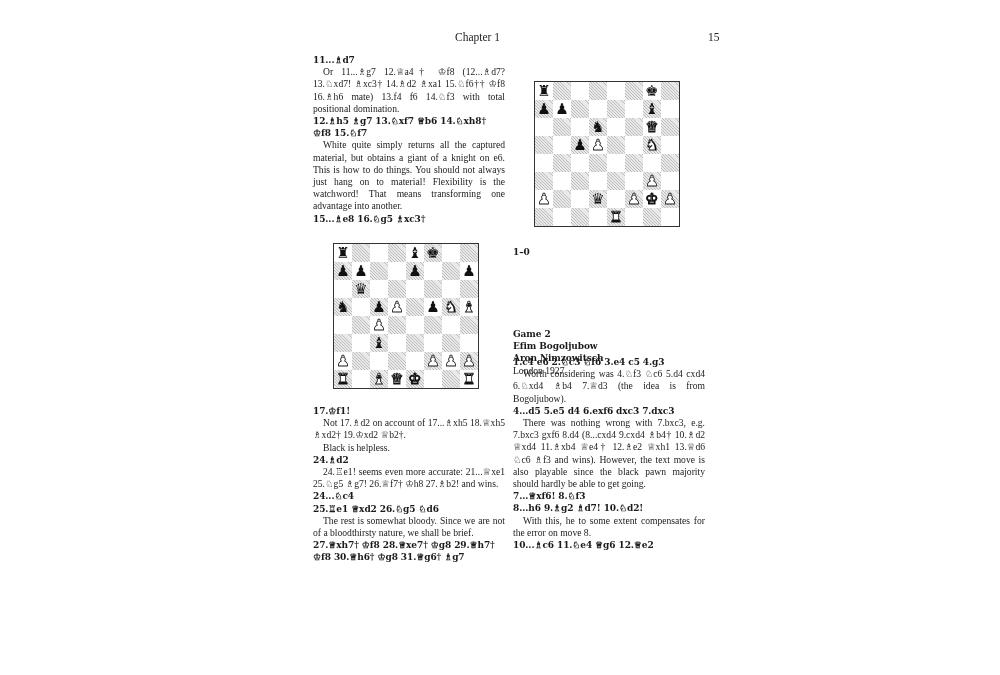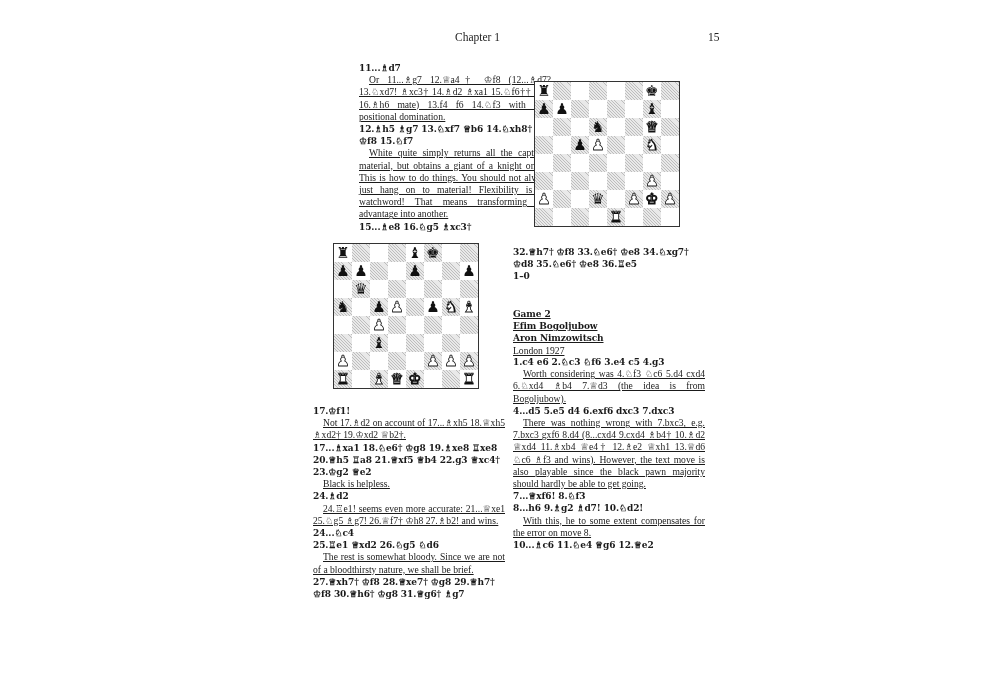--- a/index.html
+++ b/index.html
@@ -4,39 +4,39 @@
 <style>
   html, body { margin:0; padding:0; background:#ffffff; }
   body { width:1000px; height:675px; position:relative; overflow:hidden;
          font-family:"Liberation Serif","DejaVu Serif",serif; color:#1a1a1a; }
   .header-chapter { position:absolute; left:455px; top:31px; font-size:11.5px; color:#222; }
   .header-page { position:absolute; left:689px; top:31px; font-size:11.5px; color:#222;margin-left:19px; }
   .col { position:absolute; width:192px; font-size:9.6px; line-height:12.2px; }
   .col-left { left:313px; }
   .col-right { left:513px; }
   .b { font-weight:bold; font-family:"DejaVu Serif","Liberation Serif",serif; font-size:9px; letter-spacing:-0.1px; }
-  .p { text-align:justify; text-indent:10px; margin:0;text-decoration:underline; }
+  .p { text-align:justify; text-indent:10px; margin:0; }
   .m { margin:0; }
   .board { position:absolute; border:1.5px solid #333; display:grid;
            grid-template-columns:repeat(8,18px); grid-template-rows:repeat(8,18px); }
   .sq { width:18px; height:18px; display:flex; align-items:center; justify-content:center;
         font-family:"DejaVu Sans",sans-serif; font-size:15px; line-height:18px; }
   .light { background:#ffffff; }
   .dark { background-color:#e9e9e9;
           background-image:repeating-linear-gradient(45deg,#bdbdbd 0 0.7px,transparent 0.7px 2.2px); }
   .pc-w { color:#fff; -webkit-text-stroke:0.8px #111; text-shadow:0 0 0 #111; }
   .pc-b { color:#111; }
 </style>
 </head>
 <body>
 
 <div class="header-chapter">Chapter 1</div>
 <div class="header-page">15</div>
 
-<div class="col col-left" style="top:62px;margin-left:46px;" id="lc1">
+<div class="col col-left" style="top:54px;" id="lc1">
     <p class="m b">11...♗d7</p>
     <p class="p">Or 11...♗g7 12.♕a4† ♔f8 (12...♗d7? 13.♘xd7! ♗xc3† 14.♗d2 ♗xa1 15.♘f6†† ♔f8 16.♗h6 mate) 13.f4 f6 14.♘f3 with total positional domination.</p>
     <p class="m b">12.♗h5 ♗g7 13.♘xf7 ♕b6 14.♘xh8† ♔f8 15.♘f7</p>
     <p class="p">White quite simply returns all the captured material, but obtains a giant of a knight on e6. This is how to do things. You should not always just hang on to material! Flexibility is the watchword! That means transforming one advantage into another.</p>
     <p class="m b">15...♗e8 16.♘g5 ♗xc3†</p>
   </div>
 
 <div class="board" style="left:333px; top:243px;" id="board-left">
     <div class="sq light">
       <span class="pc-b">♜</span>
@@ -150,21 +150,20 @@
     <div class="sq light"></div>
     <div class="sq dark"></div>
     <div class="sq light">
       <span class="pc-w">♜</span>
     </div>
   </div>
 
 <div class="col col-left" style="top:405px;" id="lc2">
     <p class="m b">17.♔f1!</p>
     <p class="p">Not 17.♗d2 on account of 17...♗xh5 18.♕xh5 ♗xd2† 19.♔xd2 ♕b2†.</p>
-    <p class="m b">17...♗xa1 18.♘e6† ♔g8 19.♗xe8 ♖xe8 20.♕h5 ♖a8 21.♕xf5 ♕b4 22.g3 ♕xc4† 23.♔g2 ♕e2</p>
     <p class="p">Black is helpless.</p>
     <p class="m b">24.♗d2</p>
     <p class="p">24.♖e1! seems even more accurate: 21...♕xe1 25.♘g5 ♗g7! 26.♕f7† ♔h8 27.♗b2! and wins.</p>
     <p class="m b">24...♘c4</p>
     <p class="m b">25.♖e1 ♕xd2 26.♘g5 ♘d6</p>
     <p class="p">The rest is somewhat bloody. Since we are not of a bloodthirsty nature, we shall be brief.</p>
     <p class="m b">27.♕xh7† ♔f8 28.♕xe7† ♔g8 29.♕h7† ♔f8 30.♕h6† ♔g8 31.♕g6† ♗g7</p>
   </div>
 
 <div class="board" style="left:534px; top:81px;" id="board-right">
@@ -262,25 +261,24 @@
     <div class="sq light"></div>
     <div class="sq dark">
       <span class="pc-w">♜</span>
     </div>
     <div class="sq light"></div>
     <div class="sq dark"></div>
     <div class="sq light"></div>
   </div>
 
 <div class="col col-right" style="top:246px;" id="rc1">
-    <p class="m b">32.♕h7† ♔f8 33.♘e6† ♔e8 34.♘xg7† ♔d8 35.♘e6† ♔e8 36.♖e5</p>
     <p class="m b">1–0</p>
   </div>
 
-<div class="col col-right" style="top:308px;text-decoration:underline;">
+<div class="col col-right" style="top:328px;">
   <p class="m b">Game 2</p>
   <p class="m b">Efim Bogoljubow</p>
   <p class="m b">Aron Nimzowitsch</p>
   <p class="m">London 1927</p>
 </div>
 
 <div class="col col-right" style="top:356px;" id="rc2">
     <p class="m b">1.c4 e6 2.♘c3 ♘f6 3.e4 c5 4.g3</p>
     <p class="p">Worth considering was 4.♘f3 ♘c6 5.d4 cxd4 6.♘xd4 ♗b4 7.♕d3 (the idea is from Bogoljubow).</p>
     <p class="m b">4...d5 5.e5 d4 6.exf6 dxc3 7.dxc3</p>

